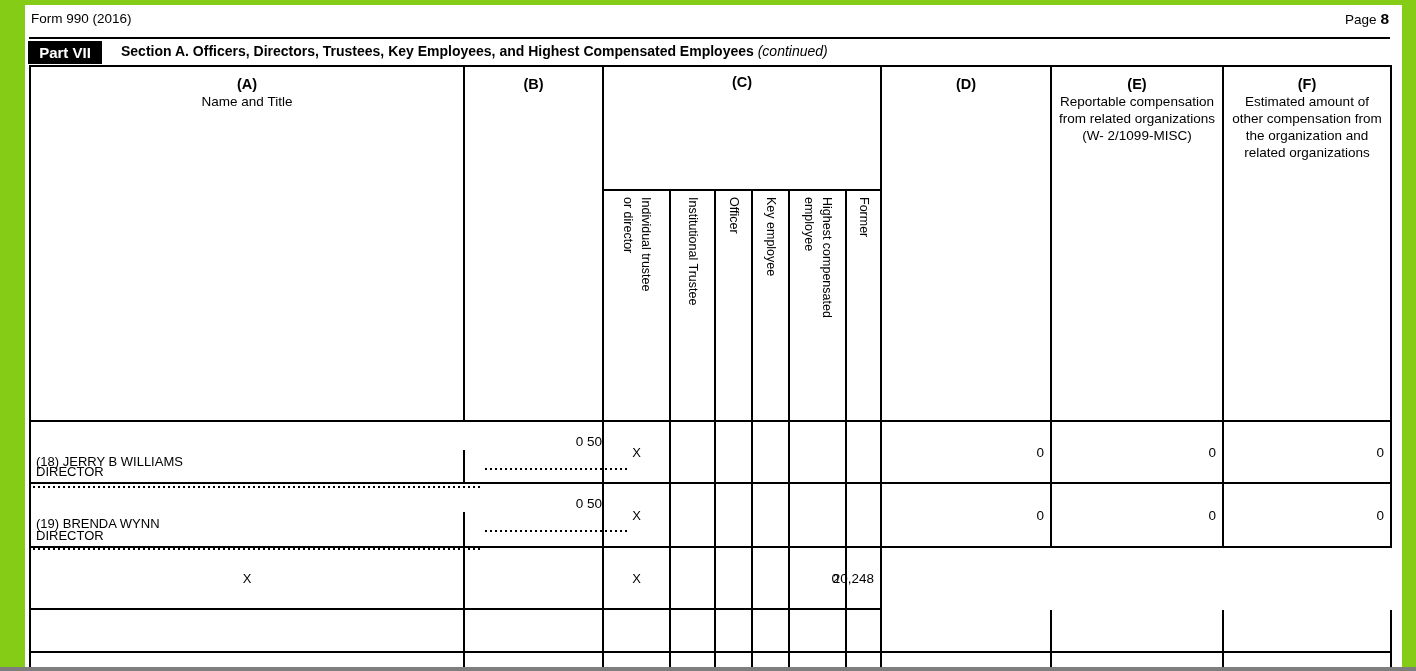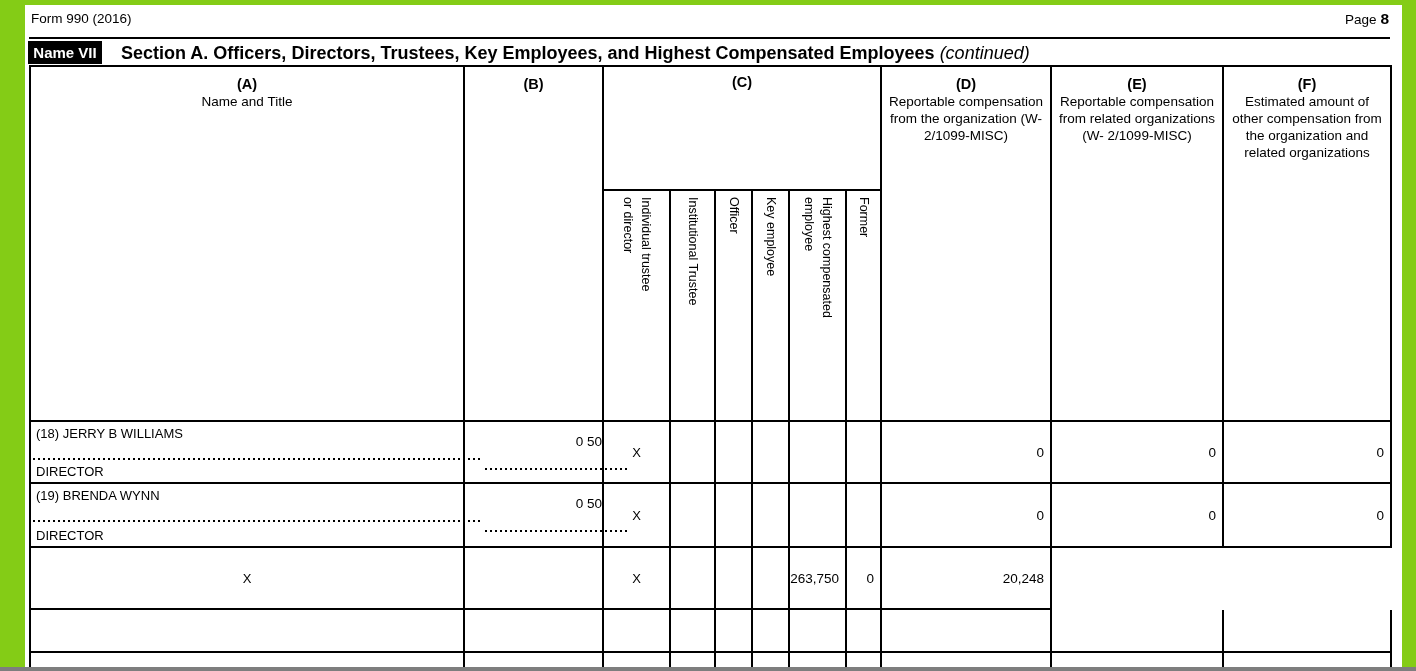--- a/index.html
+++ b/index.html
@@ -8,21 +8,21 @@
   .screen { position:relative; width:1416px; height:667px; background:#84cc16; overflow:hidden; }
   .page { position:absolute; left:25px; top:5px; width:1377px; height:666px; background:#ffffff; overflow:hidden; }
 
   .form-title { position:absolute; left:6px; top:6px; font-size:13.5px; }
   .page-ref { position:absolute; right:13px; top:5px; font-size:13.5px; }
   .page-ref .num { font-weight:bold; font-size:15.5px; }
   .top-rule { position:absolute; left:4px; top:32px; width:1361px; height:2px; background:#000; }
 
   .part-box { position:absolute; left:3px; top:36px; width:74px; height:23px; background:#000; color:#fff;
               font-weight:bold; font-size:15px; display:flex; align-items:center; justify-content:center; }
-  .section-title { position:absolute; left:96px; top:38px; font-size:18px; font-weight:bold; white-space:nowrap; }
+  .section-title { position:absolute; left:96px; top:38px; font-size:14px; font-weight:bold; white-space:nowrap; }
   .section-title .cont { font-weight:normal; font-style:italic; }
 
   .grid { position:absolute; left:4px; top:60px; background:#fff;
           display:grid;
           grid-template-columns:434px 139px 67px 45px 37px 37px 57px 35px 170px 172px 168px;
           grid-template-rows:124px 231px 62px 64px 62px 43px 40px;
           border-top:2px solid #000; border-left:2px solid #000; }
   .cell { border-right:2px solid #000; border-bottom:2px solid #000; position:relative; overflow:visible; }
 
   .hdr { text-align:center; padding-top:8px; font-size:13.5px; line-height:1.25; }
@@ -31,21 +31,21 @@
   .hdr-b { grid-column:2; grid-row:1 / span 2; padding-left:4px; padding-right:4px; }
   .hdr-c { grid-column:3 / span 6; grid-row:1; padding-left:6px; padding-right:6px; padding-top:6px; }
   .hdr-d { grid-column:9;  grid-row:1 / span 2; padding-left:3px; padding-right:3px; }
   .hdr-e { grid-column:10; grid-row:1 / span 2; padding-left:6px; padding-right:6px; }
   .hdr-f { grid-column:11; grid-row:1 / span 2; padding-left:5px; padding-right:5px; }
 
   .rot { grid-row:2; display:flex; justify-content:center; align-items:flex-start; }
   .rot .rlabel { writing-mode:vertical-rl; white-space:pre-line; font-size:12.5px; line-height:1.5;
                  padding-top:6px; text-align:left; }
 
-  .name-cell  { font-size:13px; }
+  .name-cell  { font-size:13px;margin-top:28px; }
   .name-text  { position:absolute; left:5px; top:4px; white-space:nowrap; }
   .title-text { position:absolute; left:5px; bottom:3px; white-space:nowrap; }
   .leader { position:absolute; height:2px; z-index:2;
             background:repeating-linear-gradient(to right, #000 0 2px, transparent 2px 5px); }
   .leader-a { left:2px; top:36px; width:450px; }
   .leader-b { left:20px; top:46px; width:144px; }
 
   .hours-cell { font-size:13.5px; }
   .hours-val  { position:absolute; right:0; top:12px; }
 
@@ -58,21 +58,21 @@
 <div class="screen">
   <div class="page">
 
     <div class="form-title">Form 990 (2016)</div>
     <div class="page-ref">
       <span>Page</span>
       <span class="num">8</span>
     </div>
     <div class="top-rule"></div>
 
-    <div class="part-box">Name VII</div>
+    <div class="part-box">Part VII</div>
     <div class="section-title">
       <span>Section A. Officers, Directors, Trustees, Key Employees, and Highest Compensated Employees</span>
       <span class="cont">(continued)</span>
     </div>
 
     <div class="grid">
 
       <div class="cell hdr hdr-a">
         <span class="letter">(A)</span>
         <span>Name and Title</span>
@@ -98,21 +98,20 @@
       </div>
       <div class="cell rot" style="grid-column:7">
         <span class="rlabel">Highest compensated
 employee</span>
       </div>
       <div class="cell rot" style="grid-column:8">
         <span class="rlabel">Former</span>
       </div>
       <div class="cell hdr hdr-d">
         <span class="letter">(D)</span>
-        <span>Reportable compensation from the organization (W-2/1099-MISC)</span>
       </div>
       <div class="cell hdr hdr-e">
         <span class="letter">(E)</span>
         <span>Reportable compensation from related organizations (W- 2/1099-MISC)</span>
       </div>
       <div class="cell hdr hdr-f">
         <span class="letter">(F)</span>
         <span>Estimated amount of other compensation from the organization and related organizations</span>
       </div>
 
@@ -153,21 +152,20 @@
       <div class="cell amt" style="grid-row:4">0</div>
       <div class="cell amt" style="grid-row:4">0</div>
       <div class="cell amt" style="grid-row:4">0</div>
 
       <div class="cell chk" style="grid-row:5">X</div>
       <div class="cell chk" style="grid-row:5"></div>
       <div class="cell chk" style="grid-row:5">X</div>
       <div class="cell chk" style="grid-row:5"></div>
       <div class="cell chk" style="grid-row:5"></div>
       <div class="cell chk" style="grid-row:5"></div>
-      <div class="cell amt" style="grid-row:5">263,750</div>
       <div class="cell amt" style="grid-row:5">0</div>
       <div class="cell amt" style="grid-row:5">20,248</div>
 
       <div class="cell" style="grid-row:6"></div>
       <div class="cell" style="grid-row:6"></div>
       <div class="cell" style="grid-row:6"></div>
       <div class="cell" style="grid-row:6"></div>
       <div class="cell" style="grid-row:6"></div>
       <div class="cell" style="grid-row:6"></div>
       <div class="cell" style="grid-row:6"></div>

